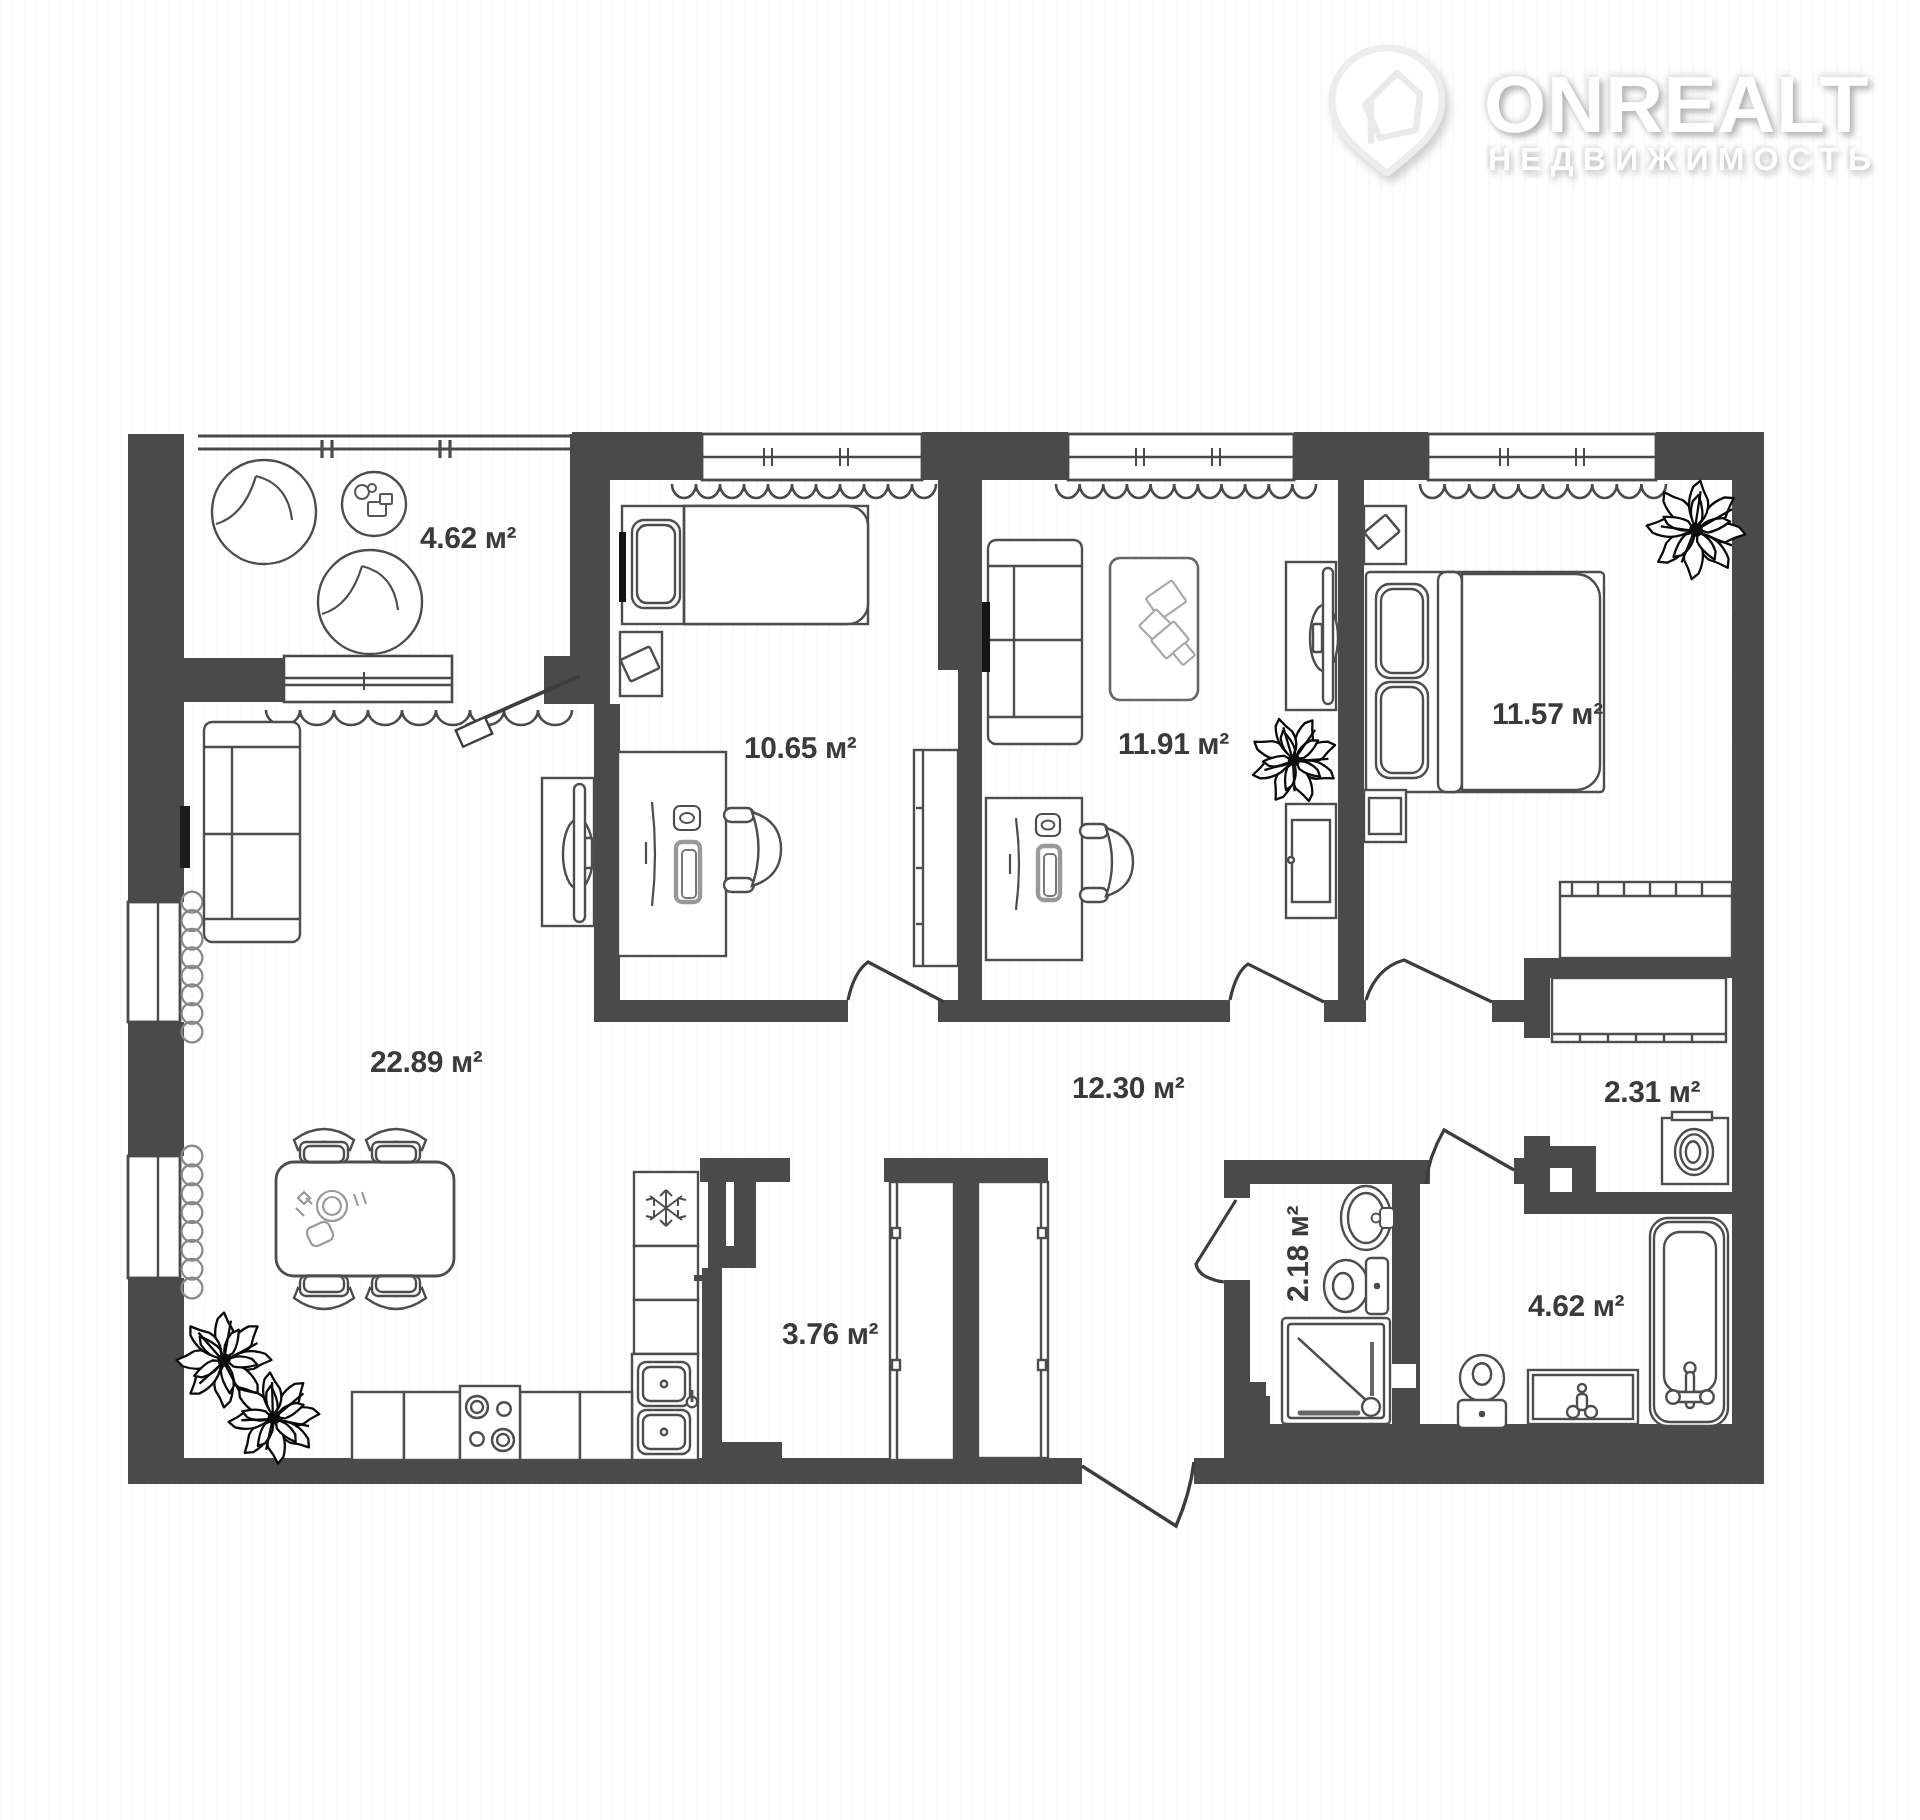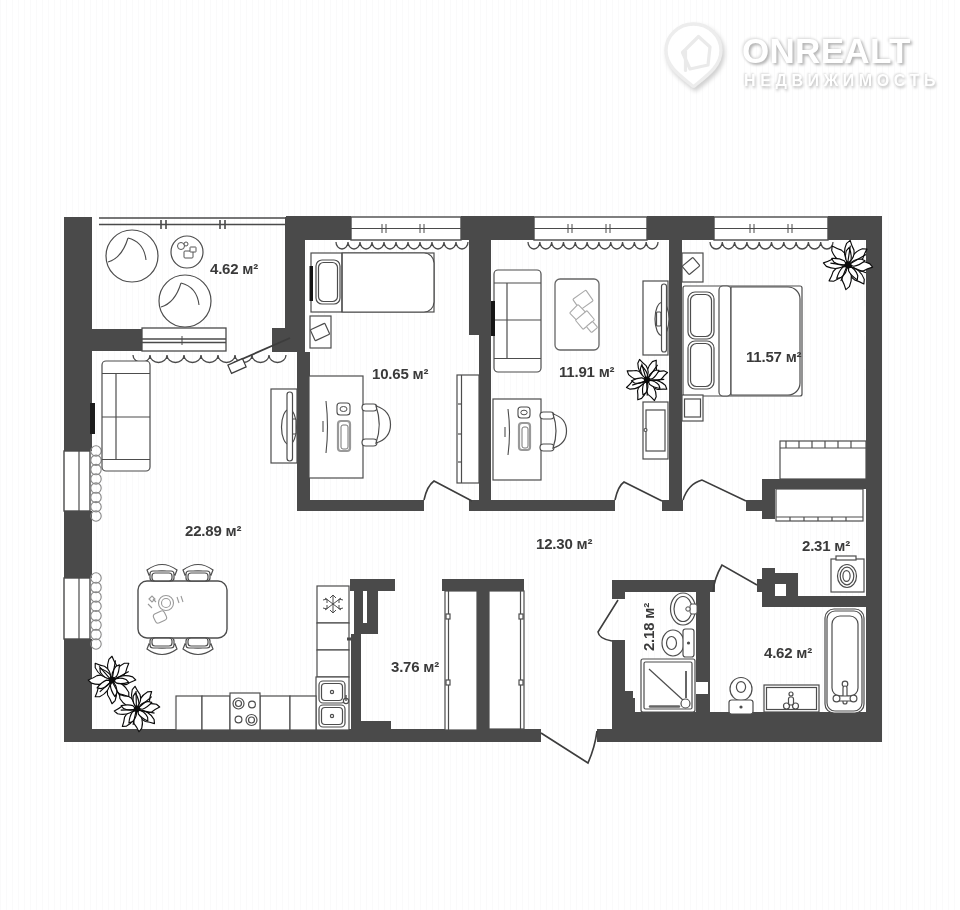--- a/index.html
+++ b/index.html
@@ -1,21 +1,21 @@
 <!DOCTYPE html>
 <html><head><meta charset="utf-8">
 <style>
 html,body{margin:0;padding:0;background:#fff;}
 #page{position:relative;width:960px;height:910px;overflow:hidden;
 background:#fff;}
 #stripes{position:absolute;inset:0;
 background:repeating-linear-gradient(90deg, rgba(120,120,130,0.035) 0 1px, rgba(0,0,0,0) 1px 6px);}
 svg text{font-family:"Liberation Sans",sans-serif;font-size:15px;font-weight:600;fill:#3a3a3a;letter-spacing:-0.2px;}
 #logo{position:absolute;left:662px;top:21px;width:260px;font-family:"Liberation Sans",sans-serif;}
-#logo .main{position:absolute;left:80px;top:10px;font-size:35px;font-weight:bold;color:#fff;
+#logo .main{position:absolute;left:80px;top:10px;font-size:40px;font-weight:bold;color:#fff;
 letter-spacing:0.3px;text-shadow:2px 2px 3px #b3b3b3,-1px -1px 3px #d9d9d9;}
 #logo .sub{position:absolute;left:82px;top:51px;font-size:16px;font-weight:bold;color:#fff;
 letter-spacing:4.6px;text-shadow:1px 2px 3px #bcbcbc,-1px -1px 2px #dddddd;}
 </style></head>
 <body>
 <div id="page">
 
 <div id="stripes"></div>
 
 <svg width="960" height="910" viewBox="0 0 960 910" style="position:absolute;left:0;top:0">

